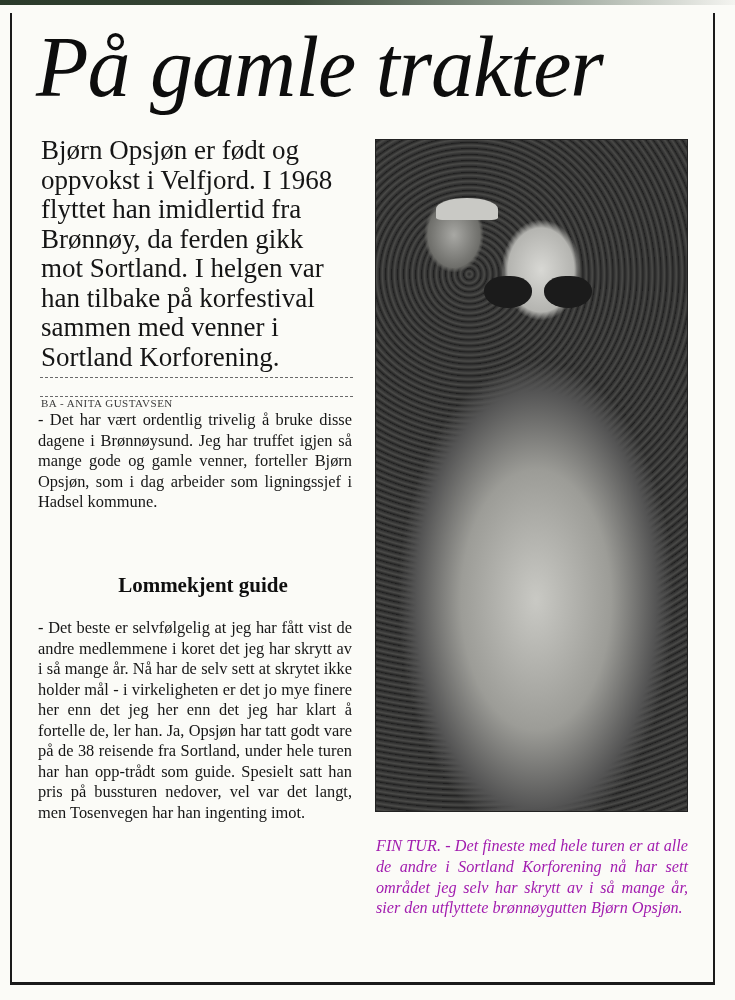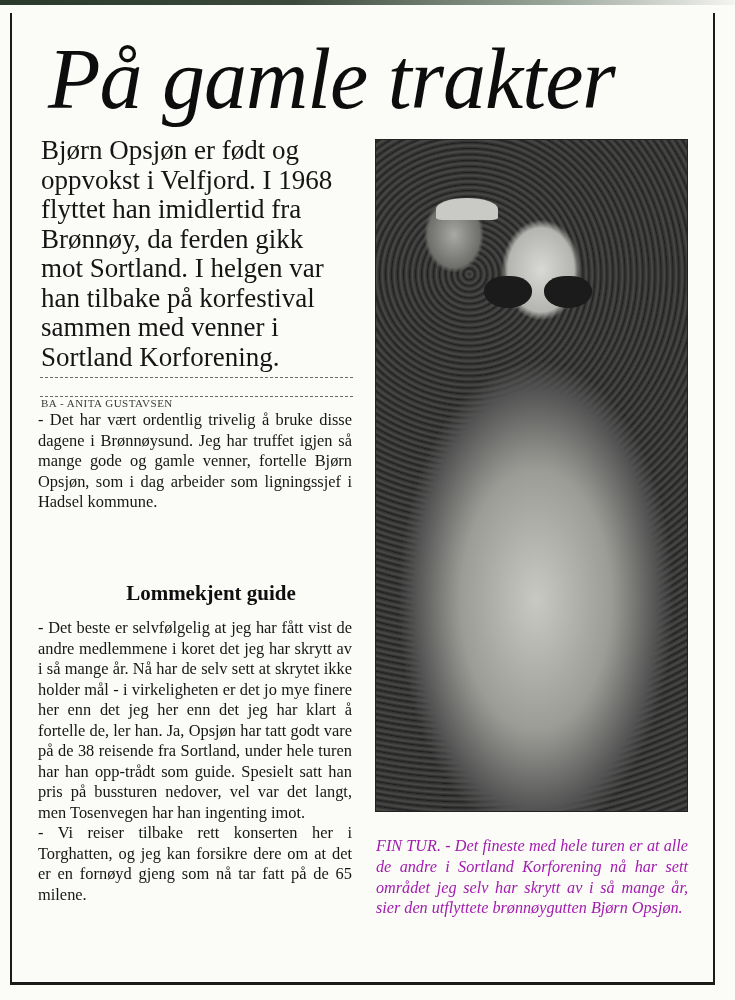--- a/index.html
+++ b/index.html
@@ -78,37 +78,36 @@
       font-style: italic; font-size: 16.2px; line-height: 20.8px;
       text-align: justify; color: #a21caf;
     }
   </style>
 </head>
 <body>
 
 <div class="top-strip"></div>
 <div class="frame"></div>
 
-<h1 class="headline" style="margin:12px;font-weight:normal;">På gamle trakter</h1>
+<h1 class="headline" style="margin:0;font-weight:normal;">På gamle trakter</h1>
 
 <div class="lead">Bjørn Opsjøn er født og oppvokst i Velfjord. I 1968 flyttet han imidlertid fra Brønnøy, da ferden gikk mot Sortland. I helgen var han tilbake på korfestival sammen med venner i Sortland Korforening.</div>
 
 <div class="rule r1"></div>
 <div class="byline">BA - ANITA GUSTAVSEN</div>
 <div class="rule r2"></div>
 
 <div class="body-text p1">
-  <p>- Det har vært ordentlig trivelig å bruke disse dagene i Brønnøysund. Jeg har truffet igjen så mange gode og gamle venner, fortelle Bjørn Opsjøn, som i dag arbeider som ligningssjef i Hadsel kommune.</p>
+  <p>- Det har vært ordentlig trivelig å bruke disse dagene i Brønnøysund. Jeg har truffet igjen så mange gode og gamle venner, forteller Bjørn Opsjøn, som i dag arbeider som ligningssjef i Hadsel kommune.</p>
 </div>
 
-<h2 class="subhead" style="margin:16px;">Lommekjent guide</h2>
+<h2 class="subhead" style="margin:8px;">Lommekjent guide</h2>
 
 <div class="body-text p2">
   <p>- Det beste er selvfølgelig at jeg har fått vist de andre medlemmene i koret det jeg har skrytt av i så mange år. Nå har de selv sett at skrytet ikke holder mål - i virkeligheten er det jo mye finere her enn det jeg her enn det jeg har klart å fortelle de, ler han. Ja, Opsjøn har tatt godt vare på de 38 reisende fra Sortland, under hele turen har han opp-trådt som guide. Spesielt satt han pris på bussturen nedover, vel var det langt, men Tosenvegen har han ingenting imot.</p>
-  <p>- Vi reiser tilbake rett konserten her i Torghatten, og jeg kan forsikre dere om at det er en fornøyd gjeng som nå tar fatt på de 65 milene.</p>
 </div>
 
 <div class="photo" role="img" aria-label="Black-and-white photo of a man in sunglasses and a light jacket, seated outdoors, with another man in a cap behind him">
   <div class="cap"></div>
   <div class="glasses">
     <span class="l"></span>
       <span class="r"></span>
   </div>
 </div>
 

